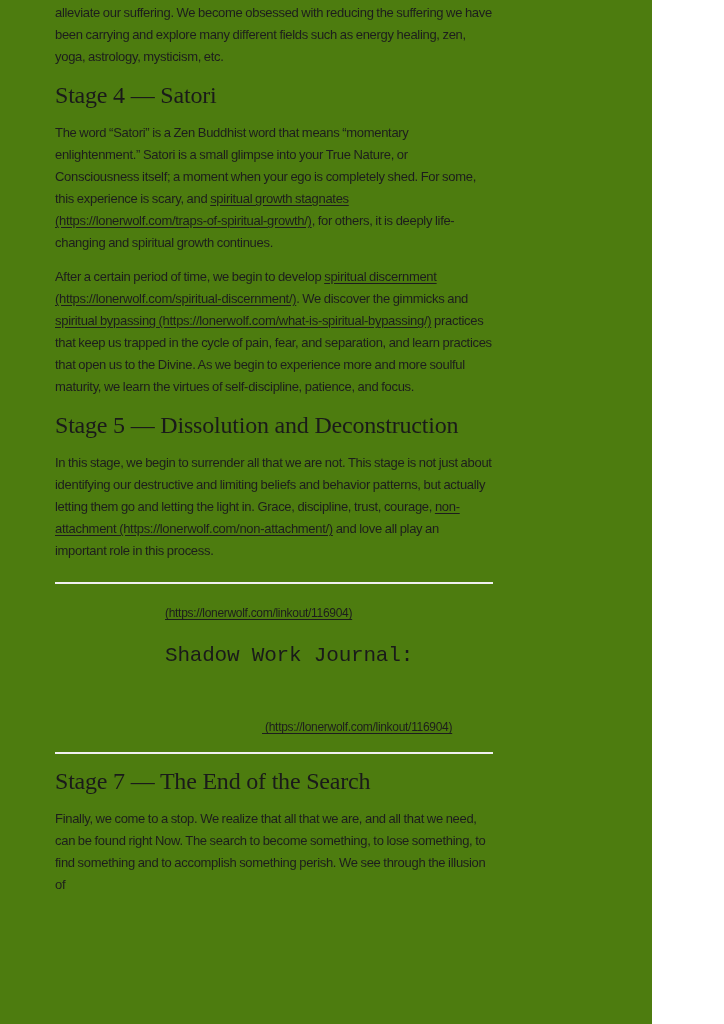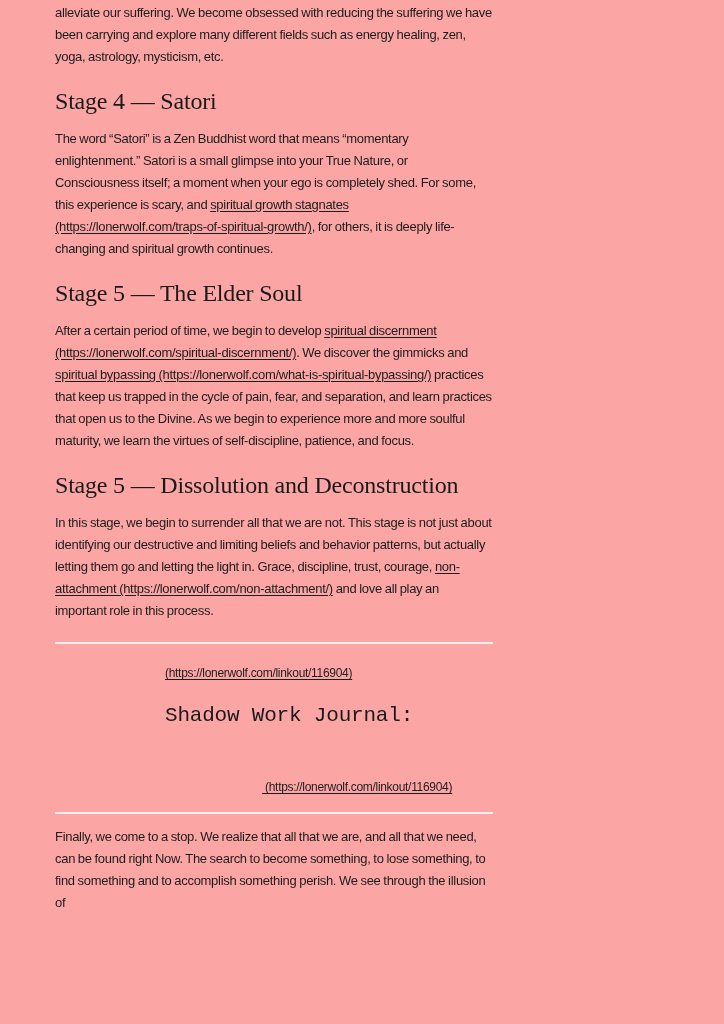--- a/index.html
+++ b/index.html
@@ -3,22 +3,22 @@
 <meta charset="utf-8">
 <style>
   html, body { margin: 0; padding: 0; }
   body {
     width: 724px; height: 1024px;
     background: #ffffff;
     font-family: "Liberation Sans", sans-serif;
   }
   .page {
     position: relative;
-    width: 724px; height: 1024px;
-    background: #fca5a5;
+    width: 652px; height: 1024px;
+    background: #4d7c0f;
     overflow: hidden;
   }
   .content {
     margin-left: 55px;
     width: 438px;
     color: #1d1d1d;
   }
   p.body {
     font-size: 13px;
     line-height: 22px;
@@ -27,21 +27,21 @@
     margin: 12px 0 0 0;
     color: #1d1d1d;
   }
   p.body.intro { margin-top: 0; padding-top: 2px; }
   h2.stage {
     font-family: "Liberation Serif", serif;
     font-size: 24px;
     line-height: 30px;
     font-weight: 500;
     letter-spacing: -0.2px;
-    margin: 18px 0 0 0;
+    margin: 12px 0 0 0;
     color: #1a1a1a;
   }
   a.link {
     color: inherit;
     text-underline-offset: 2px;
   }
   hr.divider {
     border: none;
     height: 2px;
     background: #f0f0f0;
@@ -73,21 +73,20 @@
 
 <div class="page">
   <div class="content">
 
     <p class="body intro"><span>alleviate our suffering. We become obsessed with reducing the suffering we have been carrying and explore many different fields such as energy healing, zen, yoga, astrology, mysticism, etc.</span></p>
 
     <h2 class="stage">Stage 4 — Satori</h2>
 
     <p class="body"><span>The word “Satori” is a Zen Buddhist word that means “momentary enlightenment.” Satori is a small glimpse into your True Nature, or Consciousness itself; a moment when your ego is completely shed. For some, this experience is scary, and </span><a class="link" href="#">spiritual growth stagnates (https://lonerwolf.com/traps-of-spiritual-growth/)</a><span>, for others, it is deeply life-changing and spiritual growth continues.</span></p>
 
-    <h2 class="stage">Stage 5 — The Elder Soul</h2>
 
     <p class="body"><span>After a certain period of time, we begin to develop </span><a class="link" href="#">spiritual discernment (https://lonerwolf.com/spiritual-discernment/)</a><span>. We discover the gimmicks and </span><a class="link" href="#">spiritual bypassing (https://lonerwolf.com/what-is-spiritual-bypassing/)</a><span> practices that keep us trapped in the cycle of pain, fear, and separation, and learn practices that open us to the Divine. As we begin to experience more and more soulful maturity, we learn the virtues of self-discipline, patience, and focus.</span></p>
 
     <h2 class="stage">Stage 5 — Dissolution and Deconstruction</h2>
 
     <p class="body"><span>In this stage, we begin to surrender all that we are not. This stage is not just about identifying our destructive and limiting beliefs and behavior patterns, but actually letting them go and letting the light in. Grace, discipline, trust, courage, </span><a class="link" href="#">non-attachment (https://lonerwolf.com/non-attachment/)</a><span> and love all play an important role in this process.</span></p>
 
     <hr class="divider top">
 
     <div class="product-box">
@@ -96,17 +95,18 @@
       <h3 class="box-heading">Shadow Work Journal:</h3>
 
 
       <div class="box-link-row bottom">
         <a class="link box-link" href="#">&nbsp;(https://lonerwolf.com/linkout/116904)</a>
       </div>
     </div>
 
     <hr class="divider bottom">
 
+    <h2 class="stage">Stage 7 — The End of the Search</h2>
 
     <p class="body"><span>Finally, we come to a stop. We realize that all that we are, and all that we need, can be found right Now. The search to become something, to lose something, to find something and to accomplish something perish. We see through the illusion of</span></p>
 
   </div>
 </div>
 
 </body></html>

